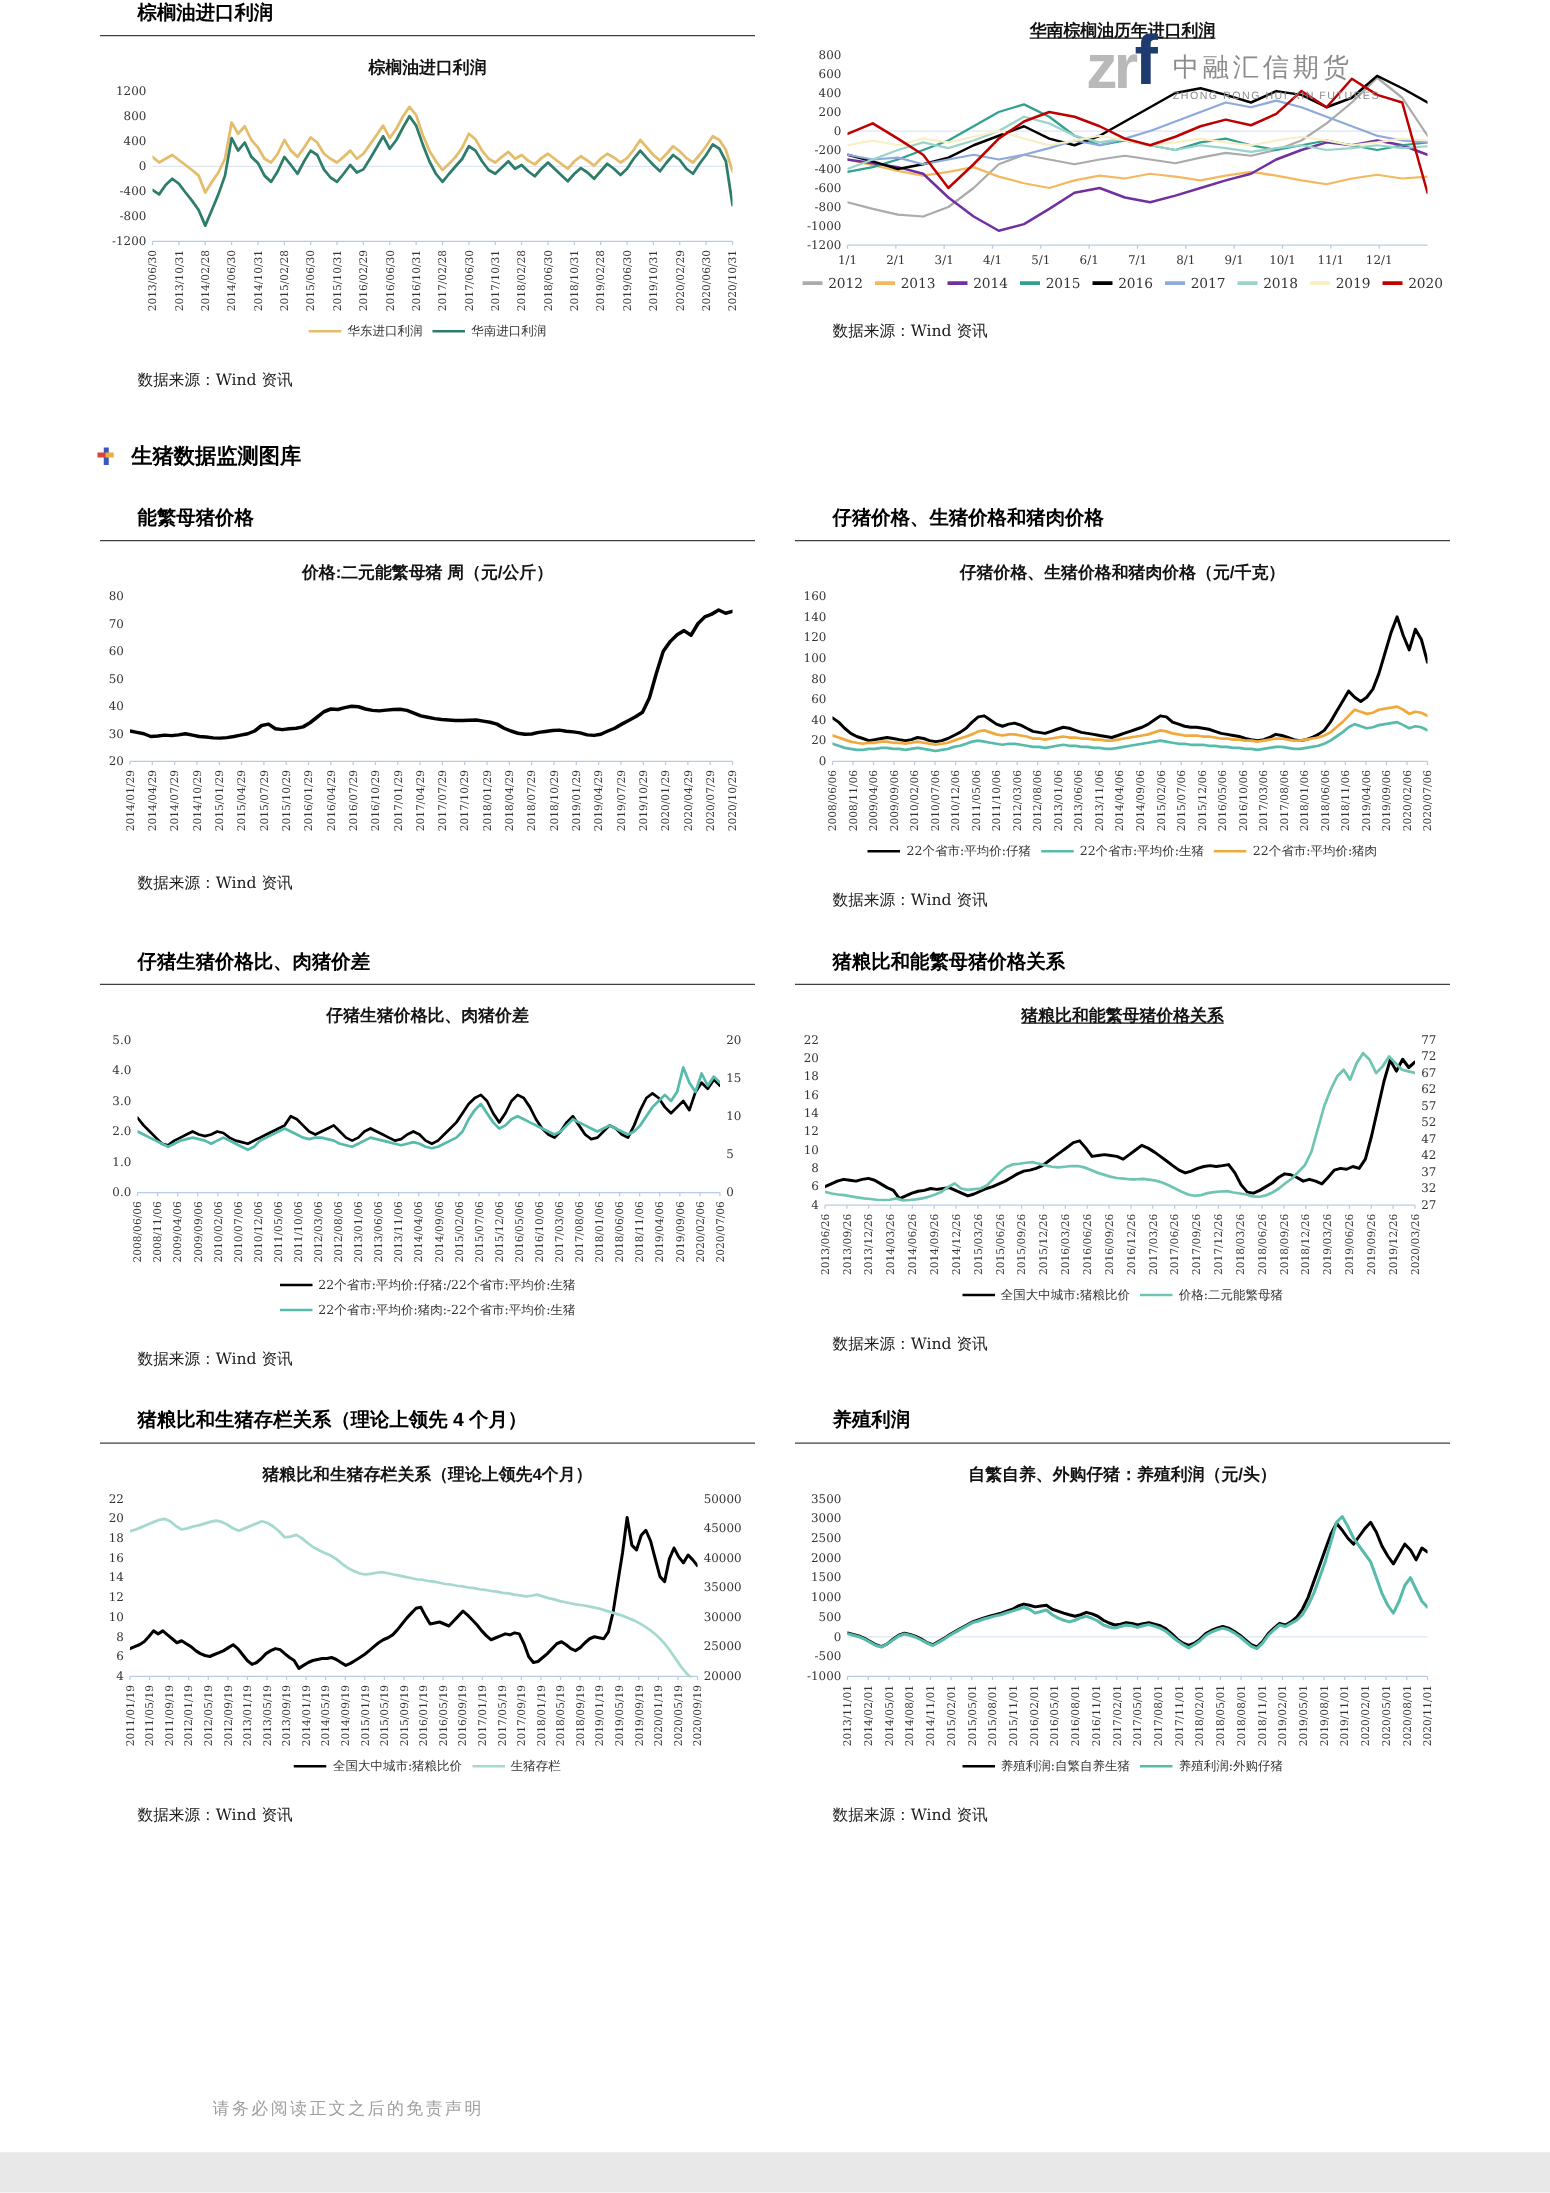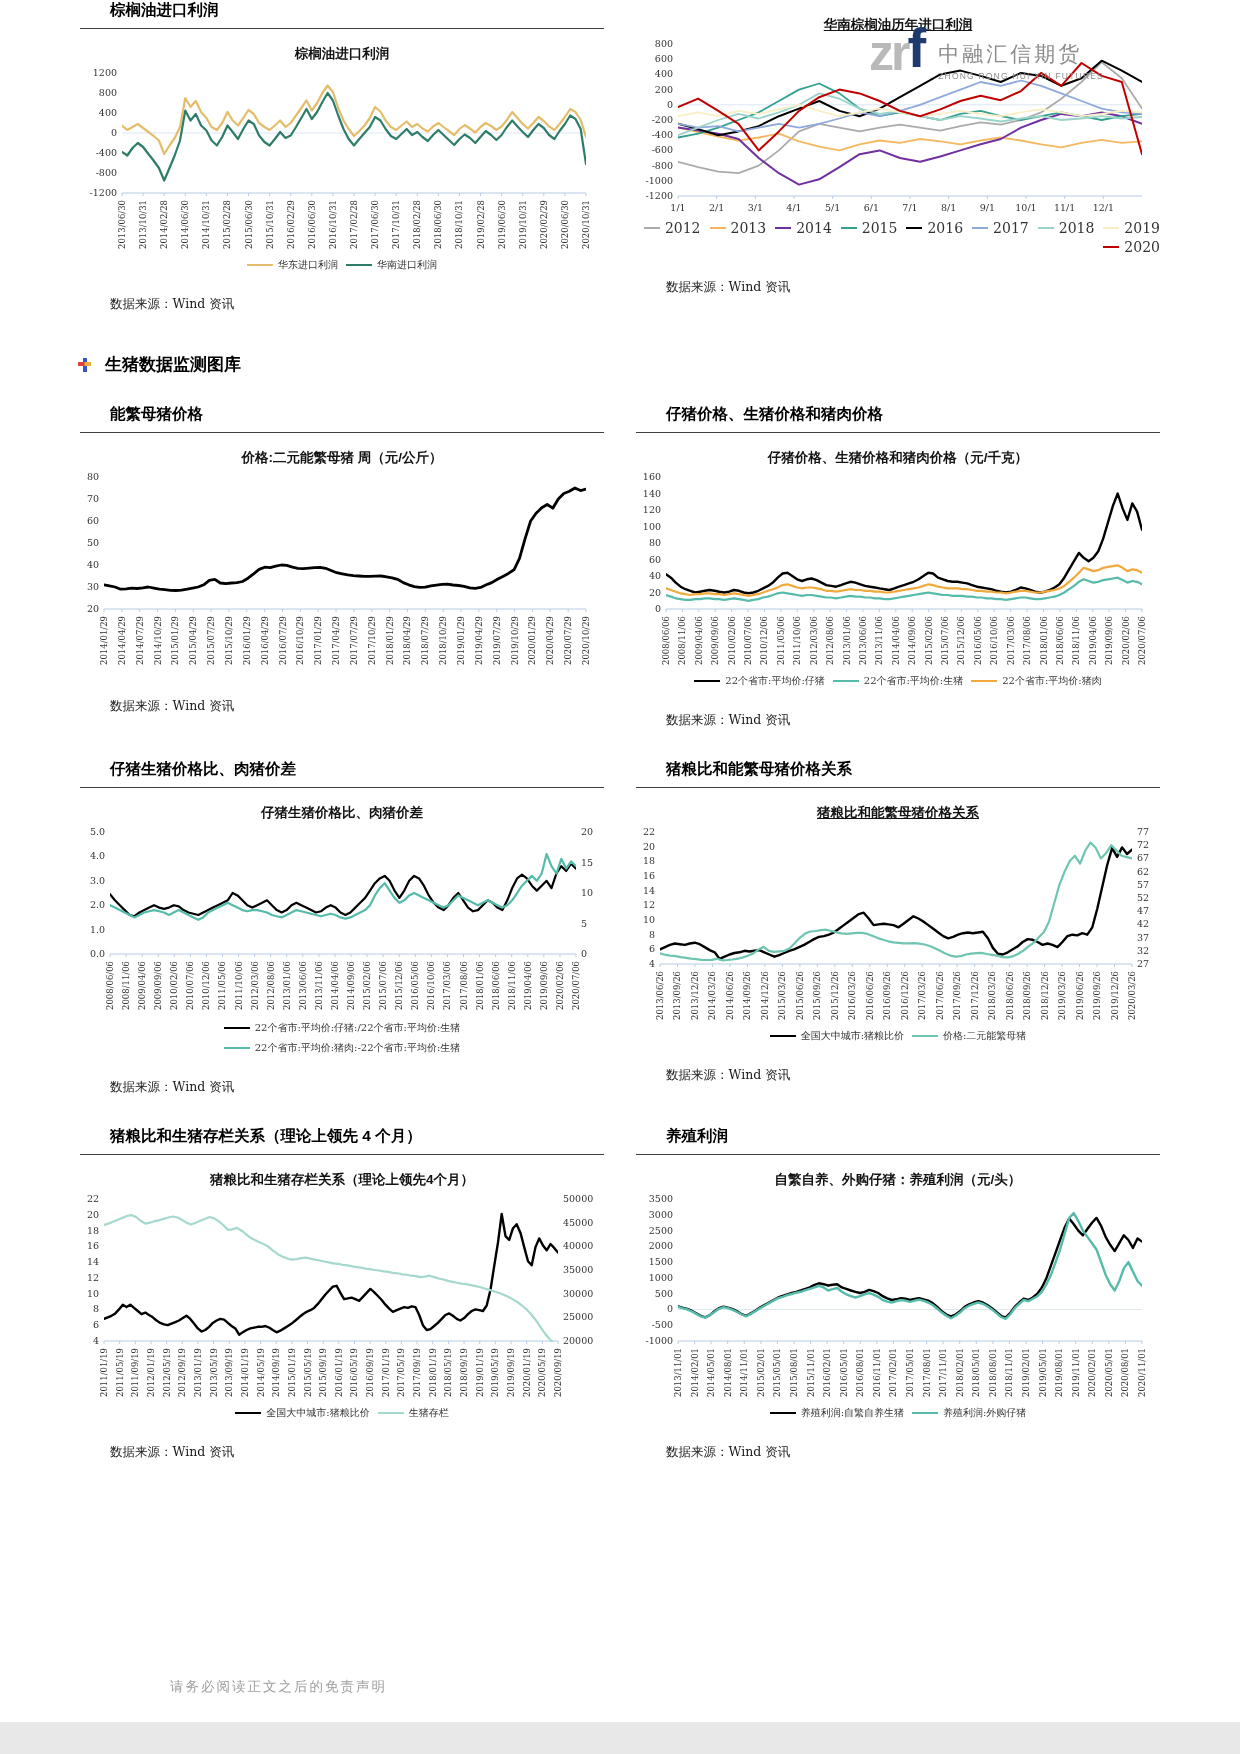--- a/index.html
+++ b/index.html
@@ -18,21 +18,21 @@
   .panel{flex:1;min-width:0;}
   .panel-header{font-size:15.5px;font-weight:bold;color:#000;margin:0 0 0 0;
                 padding:0 0 7px 30px;border-bottom:1.5px solid #404040;}
   .chart-title{text-align:center;font-weight:bold;font-size:13.5px;color:#141414;margin:16px 0 4px;}
   .chart-title.u{text-decoration:underline;}
   .chart-canvas{display:flex;justify-content:flex-start;}
   .chart-canvas svg text{font-family:"DejaVu Serif",serif;fill:#333;}
   .chart-legend{display:flex;justify-content:center;align-items:center;flex-wrap:wrap;
                 gap:4px 8px;margin-top:2px;font-size:10px;color:#333;
                 font-family:"DejaVu Serif",serif;}
-  .chart-legend.compact{gap:3px 9px;font-size:14px;justify-content:flex-end;}
+  .chart-legend.compact{gap:3px 9px;font-size:11px;}
   .chart-legend.vert{flex-direction:column;align-items:flex-start;gap:6px;width:max-content;margin:4px auto 0;}
   .legend-item{display:flex;align-items:center;gap:5px;white-space:nowrap;}
   .legend-item .swatch{display:inline-block;width:26px;height:2.6px;}
   .chart-legend.compact .legend-item .swatch{width:16px;}
   .source{font-size:12.5px;color:#1a1a1a;margin:24px 0 0 30px;font-family:"DejaVu Serif",serif;}
   
   .section-title{display:flex;align-items:center;font-size:17px;font-weight:bold;color:#000;
                  margin:40px 16px 28px 78px;}
   .bullet{position:relative;width:13px;height:14px;display:inline-block;margin-right:14px;}
   .bullet .v{position:absolute;left:5px;top:0;width:4px;height:14px;background:#3b55c0;}

